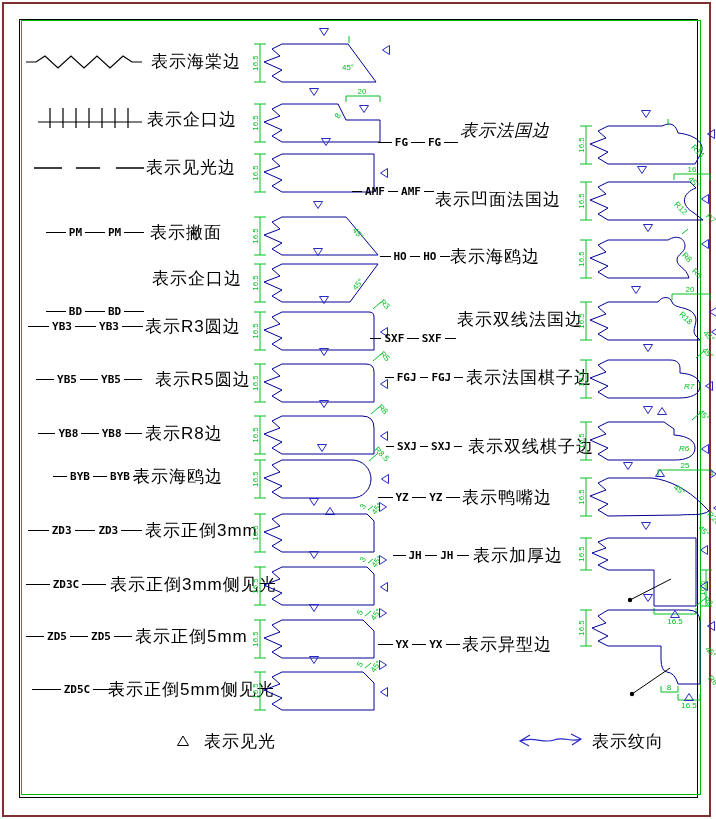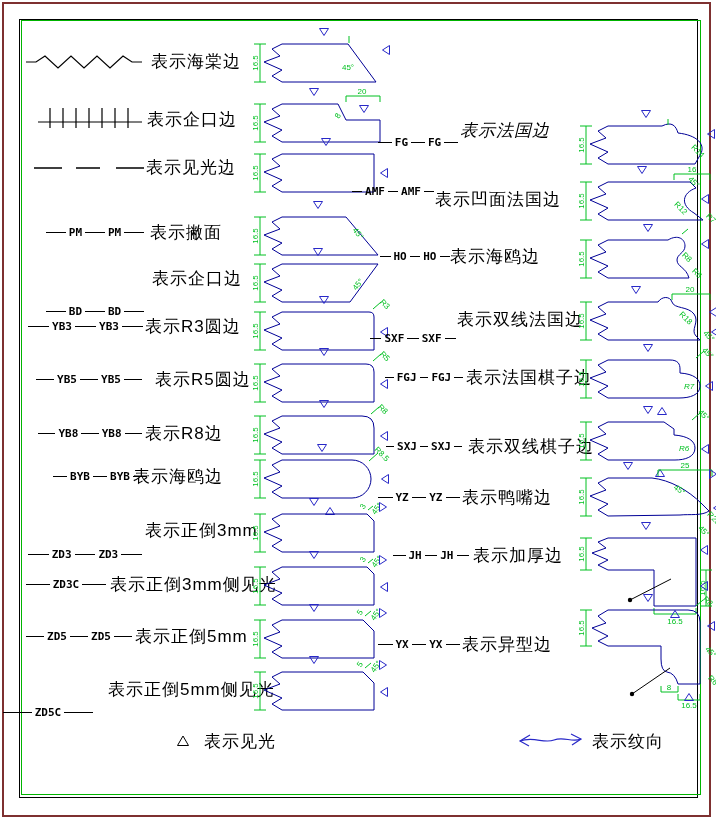--- a/index.html
+++ b/index.html
@@ -161,21 +161,21 @@
       <div class="lbl" style="left: 133px; top: 466px;">表示海鸥边</div>
       <svg width="140" height="66" class="prof" style="left: 252px; top: 446px;">
         <path d="M30,14 L100,14 A19,19 0 0 1 100,52 L30,52 L20,46 L30,40 L12,32 L28,26 L20,19 Z" fill="none" stroke="#000096" stroke-width="1"></path>
         <path d="M2,14L14,14M2,52L14,52M8,14L8,52M117,15L126,7" fill="none" stroke="#00c020" stroke-width="1"></path>
         <text x="6" y="33" fill="#00c020" font-size="8" text-anchor="middle" transform="rotate(-90 6 33)">16.5</text>
         <text x="128" y="10" fill="#00c020" font-size="8" text-anchor="middle" transform="rotate(45 128 10)">R8.5</text>
         <path d="M-4.5,-6.5L4.5,-6.5L0,0.5Z" transform="translate(70,5)" fill="none" stroke="#2828c8" stroke-width="1"></path>
         <path d="M6.5,-4.5L6.5,4.5L-0.5,0Z" transform="translate(130,33)" fill="none" stroke="#2828c8" stroke-width="1"></path>
         <path d="M-4.5,6.5L4.5,6.5L0,-0.5Z" transform="translate(78,62)" fill="none" stroke="#2828c8" stroke-width="1"></path>
       </svg>
-      <div class="codes" style="left: 28px; top: 548px; width: 114px;">
+      <div class="codes" style="left: 28px; top: 524px; width: 114px;">
         <i></i>
         <b>ZD3</b>
         <i></i>
         <b>ZD3</b>
         <i></i>
       </div>
       <div class="lbl" style="left: 145px; top: 520px; text-align: right;">表示正倒3mm</div>
       <svg width="140" height="64" class="prof" style="left: 252px; top: 500px;">
         <path d="M30,14 L115,14 L122,21 L122,52 L30,52 L20,46 L30,40 L12,32 L28,26 L20,19 Z" fill="none" stroke="#000096" stroke-width="1"></path>
         <path d="M2,14L14,14M2,52L14,52M8,14L8,52M116,10L121,6" fill="none" stroke="#00c020" stroke-width="1"></path>
@@ -211,21 +211,21 @@
       <div class="lbl" style="left: 135px; top: 626px;">表示正倒5mm</div>
       <svg width="140" height="64" class="prof" style="left: 252px; top: 606px;">
         <path d="M30,14 L111,14 L122,25 L122,52 L30,52 L20,46 L30,40 L12,32 L28,26 L20,19 Z" fill="none" stroke="#000096" stroke-width="1"></path>
         <path d="M2,14L14,14M2,52L14,52M8,14L8,52M113,10L119,5" fill="none" stroke="#00c020" stroke-width="1"></path>
         <text x="6" y="33" fill="#00c020" font-size="8" text-anchor="middle" transform="rotate(-90 6 33)">16.5</text>
         <text x="110" y="8" fill="#00c020" font-size="8" text-anchor="middle" transform="rotate(-55 110 8)">5</text>
         <text x="126" y="10" fill="#00c020" font-size="8" text-anchor="middle" transform="rotate(-55 126 10)">45°</text>
         <path d="M-4.5,-6.5L4.5,-6.5L0,0.5Z" transform="translate(62,5)" fill="none" stroke="#2828c8" stroke-width="1"></path>
         <path d="M-6.5,-4.5L-6.5,4.5L0.5,0Z" transform="translate(134,7)" fill="none" stroke="#2828c8" stroke-width="1"></path>
       </svg>
-      <div class="codes" style="left: 3px; top: 683px; width: 90px; margin-top: 23px;">
+      <div class="codes" style="left: 32px; top: 683px; width: 90px;">
         <i></i>
         <b>ZD5C</b>
         <i></i>
       </div>
       <div class="lbl" style="left: 108px; top: 679px;">表示正倒5mm侧见光</div>
       <svg width="140" height="64" class="prof" style="left: 252px; top: 658px;">
         <path d="M30,14 L111,14 L122,25 L122,52 L30,52 L20,46 L30,40 L12,32 L28,26 L20,19 Z" fill="none" stroke="#000096" stroke-width="1"></path>
         <path d="M2,14L14,14M2,52L14,52M8,14L8,52M113,10L119,5" fill="none" stroke="#00c020" stroke-width="1"></path>
         <text x="6" y="33" fill="#00c020" font-size="8" text-anchor="middle" transform="rotate(-90 6 33)">16.5</text>
         <text x="110" y="8" fill="#00c020" font-size="8" text-anchor="middle" transform="rotate(-55 110 8)">5</text>

